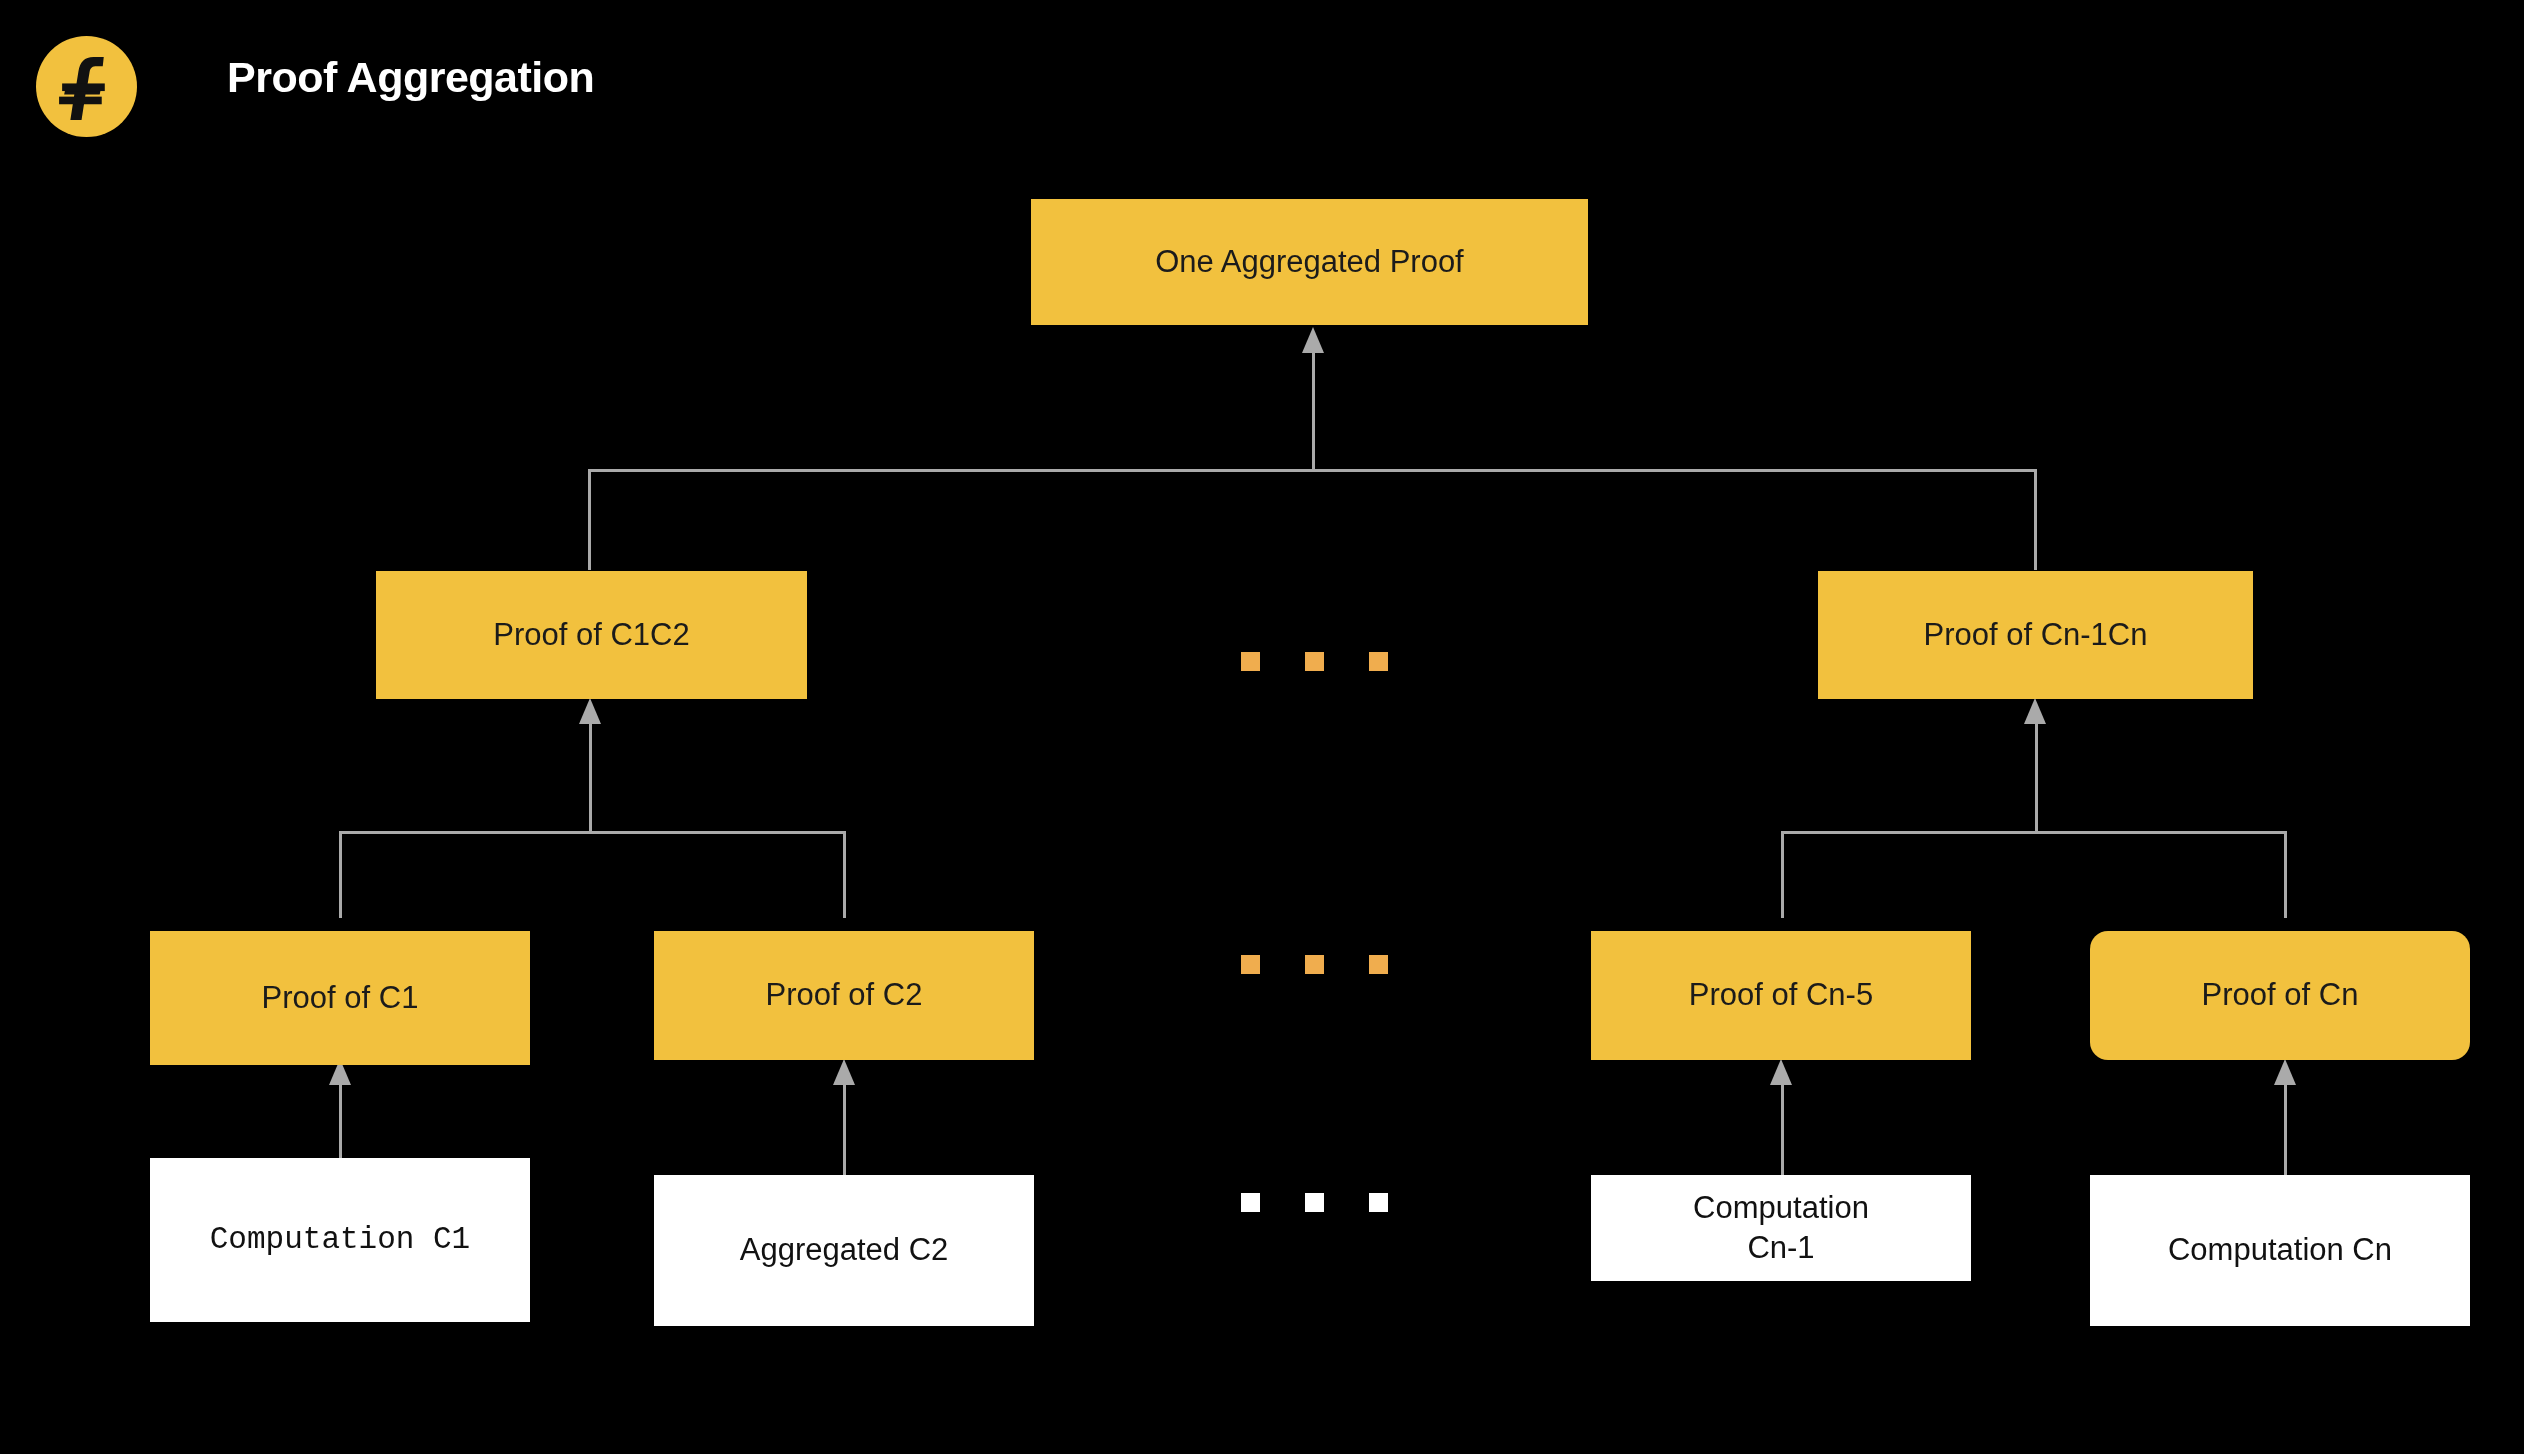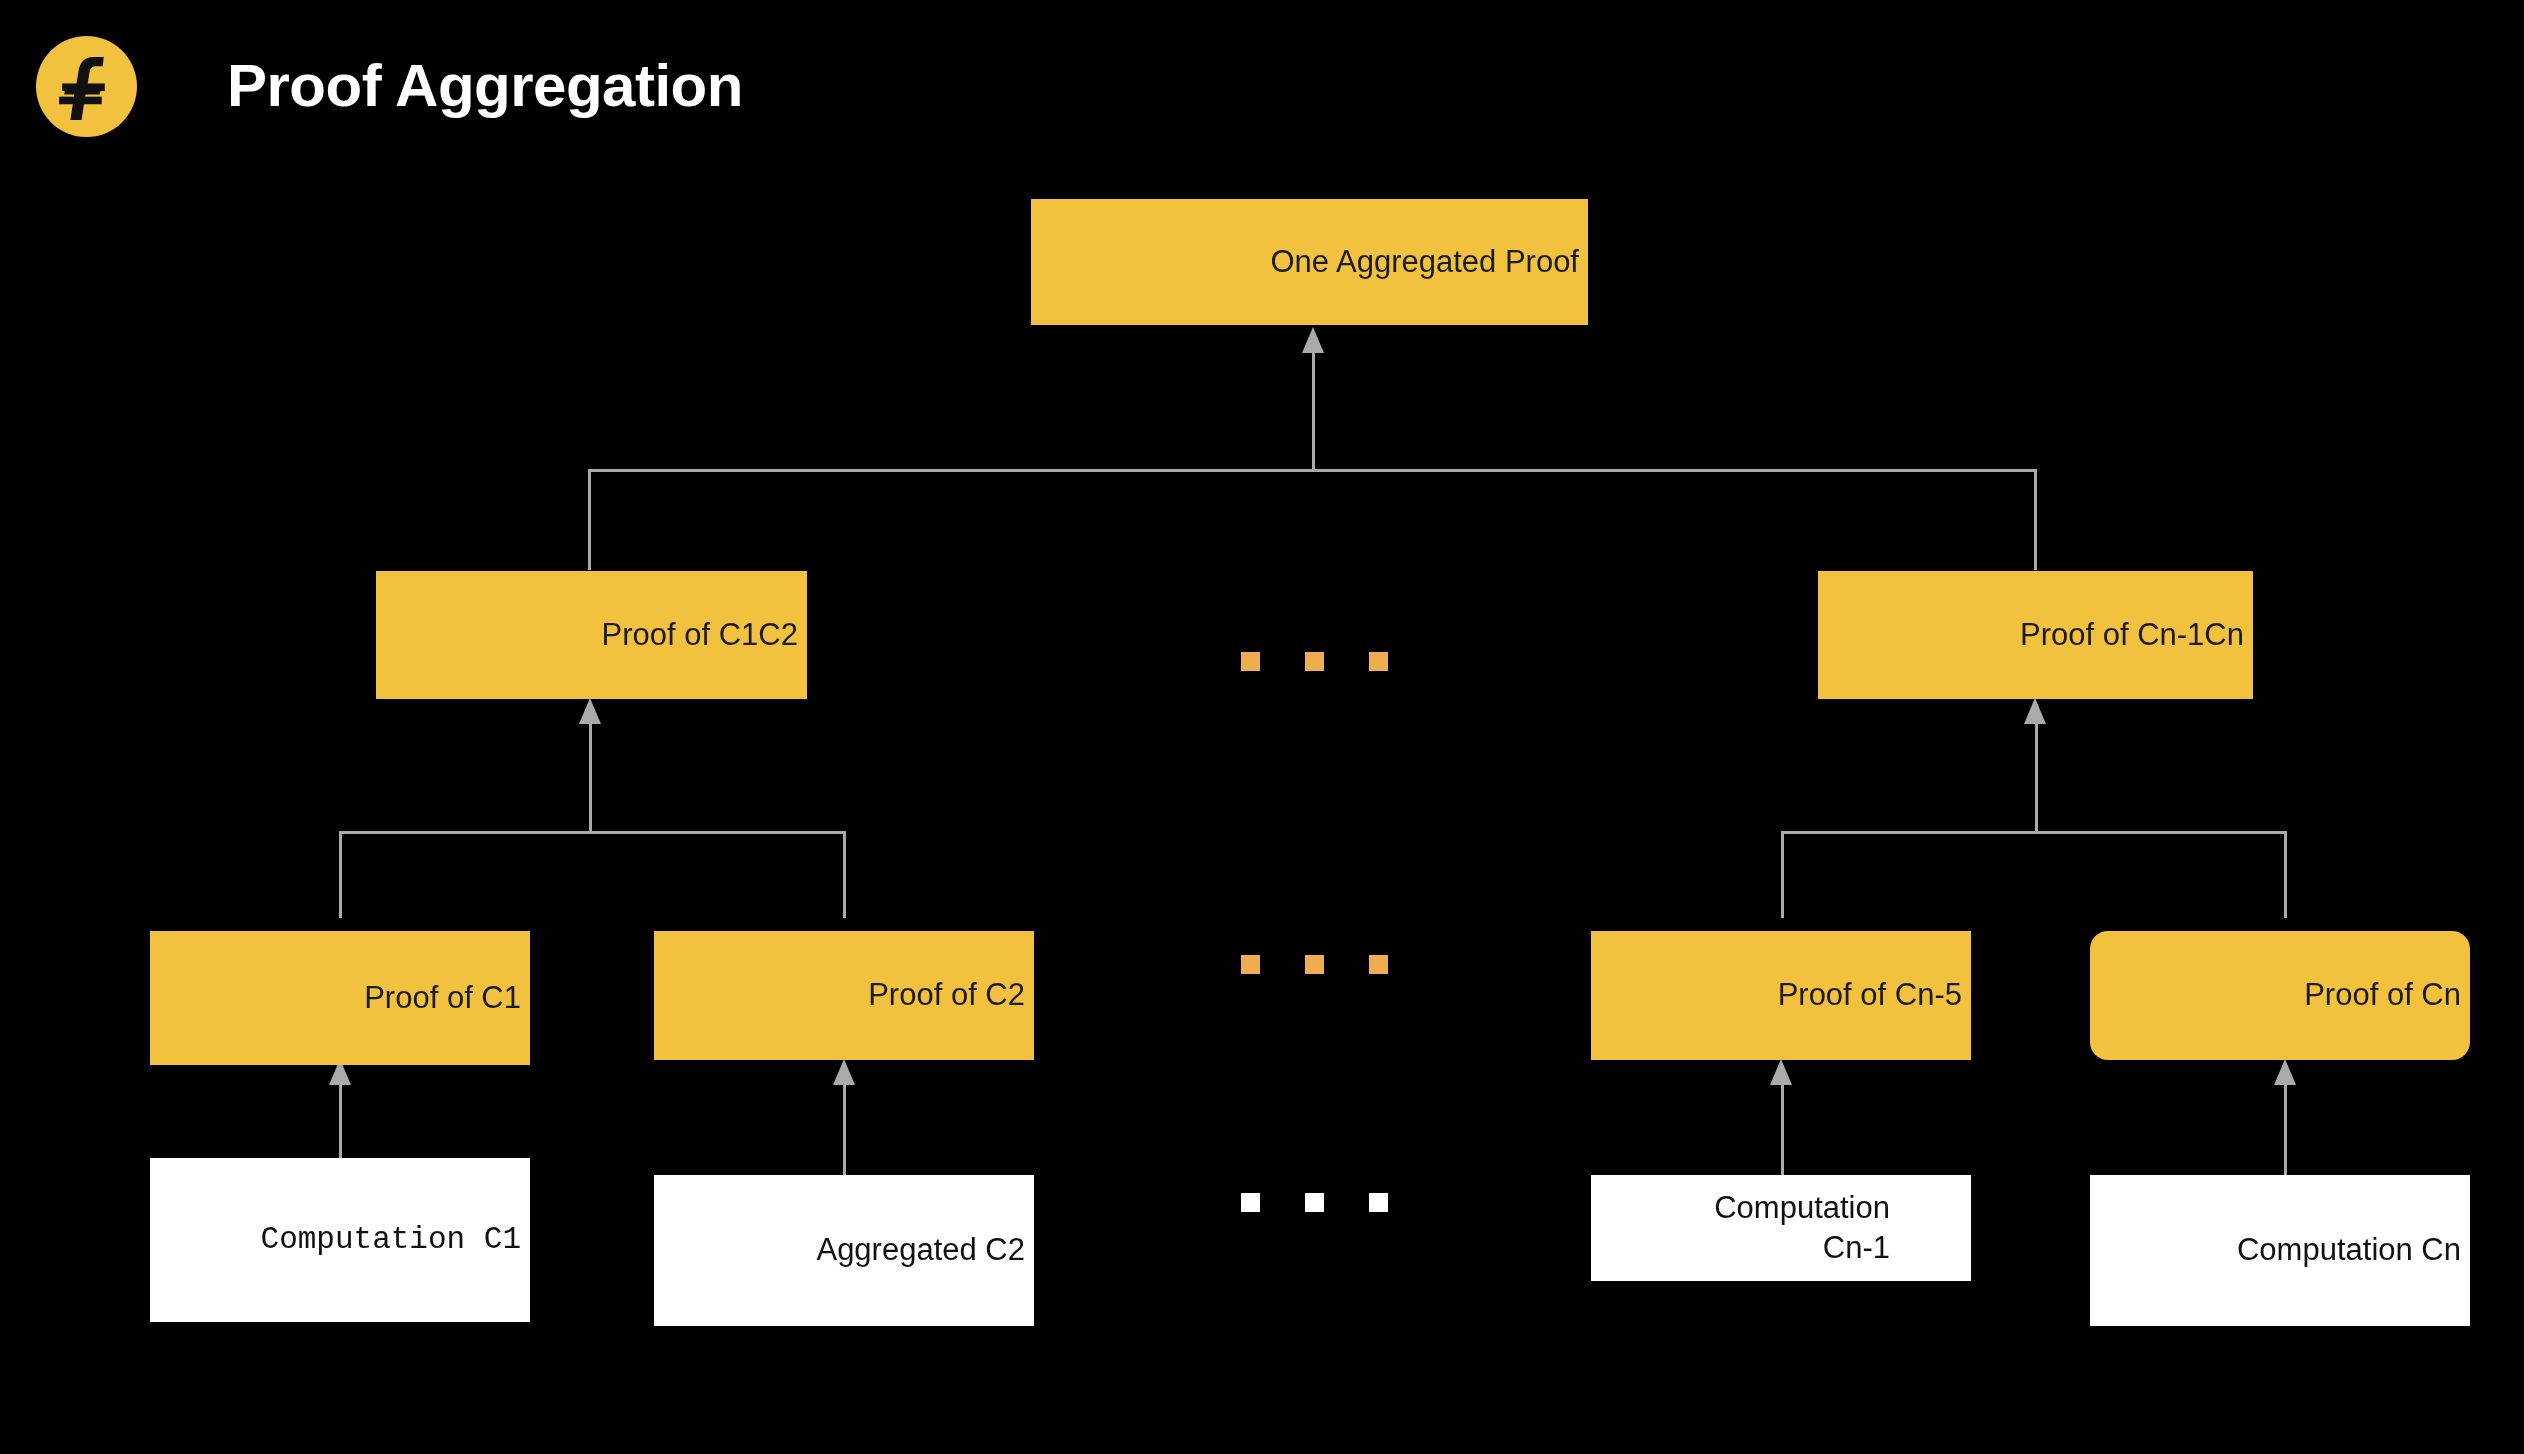--- a/index.html
+++ b/index.html
@@ -6,27 +6,27 @@
   body{width:2585px;height:1454px;position:relative;overflow:hidden;
        font-family:"Liberation Sans", sans-serif;}
 
   
   #header{position:absolute;left:0;top:0;width:2585px;height:167px;}
   #logo-badge{position:absolute;left:36px;top:36px;width:101px;height:101px;
       border-radius:50%;background:#F2C13E;display:flex;align-items:center;
       justify-content:center;}
   #logo-glyph{display:block;}
   #page-title{position:absolute;left:227px;top:56px;color:#FFFFFF;
-      font-size:60px;font-weight:bold;letter-spacing:-0.5px;white-space:nowrap;
+      font-size:43px;font-weight:bold;letter-spacing:-0.5px;white-space:nowrap;
       line-height:1;}
 
   
   .node{position:absolute;display:flex;align-items:center;justify-content:center;
       text-align:center;box-sizing:border-box;}
-  .node .node-label{display:block;width:100%;padding:0 9px;box-sizing:border-box;text-align:right;}
+  .node .node-label{display:block;width:100%;padding:0 9px;box-sizing:border-box;}
   .node-proof{background:#F2C13E;color:#1B1B1B;font-size:31px;line-height:1.18;}
   .node-comp{background:#FFFFFF;color:#111111;font-size:31px;line-height:1.30;}
 
   
   .vline{position:absolute;width:2.5px;background:#AAAAAA;}
   .hline{position:absolute;height:2.5px;background:#AAAAAA;}
   .arrowhead{position:absolute;width:0;height:0;
       border-left:11px solid transparent;border-right:11px solid transparent;
       border-bottom:26px solid #AAAAAA;}
 

